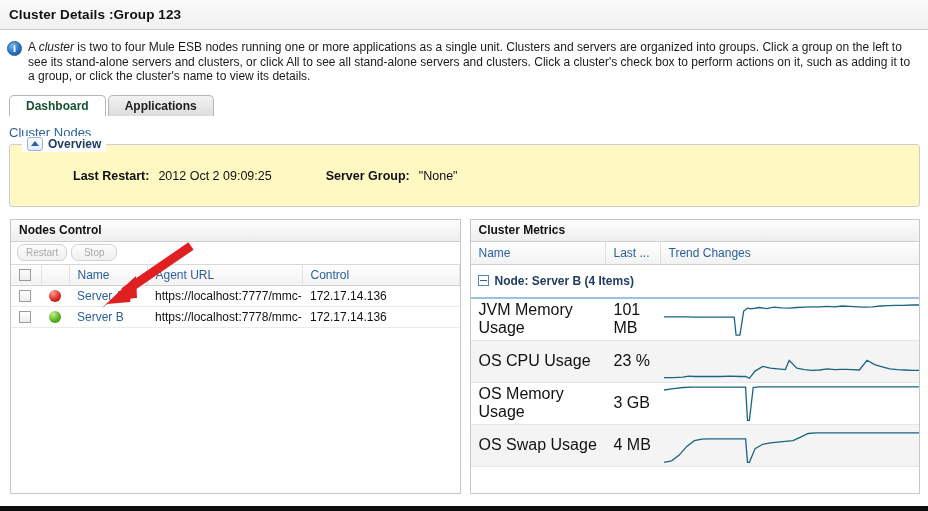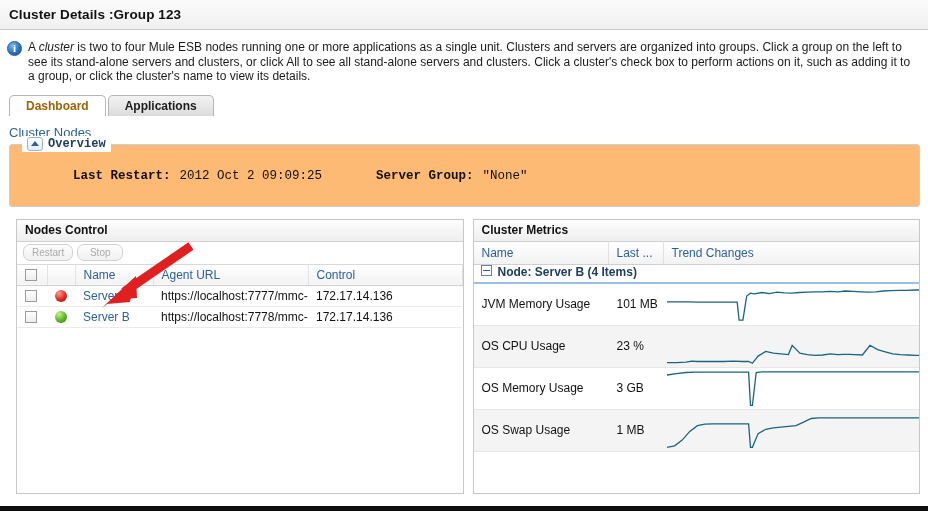--- a/index.html
+++ b/index.html
@@ -72,21 +72,21 @@
     border: 1px solid #b6b6b6;
     border-bottom: none;
     border-radius: 5px 5px 0 0;
     box-sizing: border-box;
     cursor: pointer;
     margin-right: 2px;
     color: #3a3a3a;
   }
   .tab.active {
     background: #ffffff;
-    color: #a16207;
+    color: #14532d;
     position: relative; z-index: 3;
   }
   .tab.inactive {
     background: linear-gradient(to bottom,#f3f3f3 0%, #dcdcdc 100%);
     color: #1d1d1d;
   }
 
   
   .section-title {
     color: #2b5f9e;
@@ -95,23 +95,22 @@
     margin: 9px 0 4px 9px;
   }
 
   
   .overview-box {
     margin: 0 8px 0 9px;
     border: 1px solid #cdcdcd;
     border-radius: 3px;
     height: 63px;
     position: relative;
-    background: #fdba74;
-    box-sizing: border-box;
-    font-family: Liberation Mono, monospace;
+    background: #fef9c3;
+    box-sizing: border-box;
   }
   .overview-legend {
     position: absolute;
     top: -9px; left: 12px;
     background: #fff;
     padding: 0 5px;
     display: flex; align-items: center;
     height: 16px;
   }
   .collapse-btn {
@@ -137,21 +136,21 @@
     padding: 24px 0 0 23px;
     font-size: 12.5px;
   }
   .overview-body .lbl { font-weight: bold; color: #111; margin-left: 40px; }
   .overview-body .val { color: #111; margin-left: 9px; }
   .overview-body .gap { display:inline-block; width: 14px; }
 
   
   .panels {
     display: flex;
-    margin: 12px 8px 0 16px;
+    margin: 12px 8px 0 10px;
     gap: 9px;
   }
   .panel {
     border: 1px solid #c7c7c7;
     background: #fff;
     box-sizing: border-box;
     height: 275px;
     overflow: hidden;
     position: relative;
   }
@@ -241,22 +240,22 @@
   .m-head > div {
     padding-left: 8px; box-sizing: border-box;
     border-right: 1px solid #e0e0e0; height: 23px; display: flex; align-items: center;
   }
   .m-head > div:last-child { border-right: none; }
   .mc-name  { width: 135px; }
   .mc-last  { width: 55px; }
   .mc-trend { flex: 1; }
 
   .group-row {
-    height: 19px;
-    display: flex; align-items: flex-start;
+    height: 34px;
+    display: flex; align-items: center;
     padding-left: 7px;
     border-bottom: 2px solid #9cc0e4;
     background: #fff;
     box-sizing: border-box;
   }
   .minus-box {
     width: 11px; height: 11px;
     border: 1px solid #5f82a8;
     background: #fff;
     display: inline-flex; align-items: center; justify-content: center;
@@ -271,21 +270,21 @@
 
   .m-row {
     display: flex;
     height: 42px;
     border-bottom: 1px solid #e6e6e6;
     box-sizing: border-box;
     align-items: center;
   }
   .m-row.alt { background: #f4f4f4; }
   .m-row .mc-name, .m-row .mc-last {
-    padding-left: 8px; box-sizing: border-box; font-size: 12px; color: #111;
+    padding-left: 8px; box-sizing: border-box; font-size: 16px; color: #111;
   }
   .m-row .mc-trend { height: 42px; position: relative; overflow: hidden; }
   .m-row .mc-trend svg { display: block; }
 
   
   .arrow-anno {
     position: absolute;
     left: 96px; top: 240px;
     width: 104px; height: 76px;
     pointer-events: none;
@@ -421,21 +420,21 @@
             <div class="mc-name">OS Memory Usage</div>
             <div class="mc-last">3 GB</div>
             <div class="mc-trend">
               <svg width="265" height="42" viewBox="0 0 265 42">
                 <polyline points="3.0,8.0 12.5,6.6 22.0,5.5 31.5,5.2 40.9,5.2 59.9,5.2 78.9,5.2 84.6,5.2 86.5,38.3 88.4,38.3 92.2,5.5 97.9,4.8 107.4,4.8 126.3,4.8 145.3,4.8 164.3,4.8 183.3,4.8 202.2,4.8 221.2,4.8 240.2,4.8 262.0,4.8" fill="none" stroke="#1a6384" stroke-width="1.3" stroke-linejoin="miter"></polyline>
               </svg>
             </div>
           </div>
           <div class="m-row alt">
             <div class="mc-name">OS Swap Usage</div>
-            <div class="mc-last">1 MB</div>
+            <div class="mc-last">4 MB</div>
             <div class="mc-trend">
               <svg width="265" height="42" viewBox="0 0 265 42">
                 <polyline points="3.0,38.3 10.6,36.8 18.2,31.1 25.8,22.4 33.4,16.7 40.9,15.2 48.5,14.9 59.9,14.9 78.9,14.9 84.6,14.9 86.5,38.3 88.4,38.3 94.1,24.6 101.7,20.3 109.3,18.8 116.8,18.1 124.4,17.4 132.0,16.7 139.6,13.1 147.2,9.5 154.8,8.8 173.8,8.8 192.7,8.8 211.7,8.8 230.7,8.8 249.7,8.8 262.0,8.8" fill="none" stroke="#1a6384" stroke-width="1.3" stroke-linejoin="miter"></polyline>
               </svg>
             </div>
           </div>
         </div>
     </div>
   </div>
 

